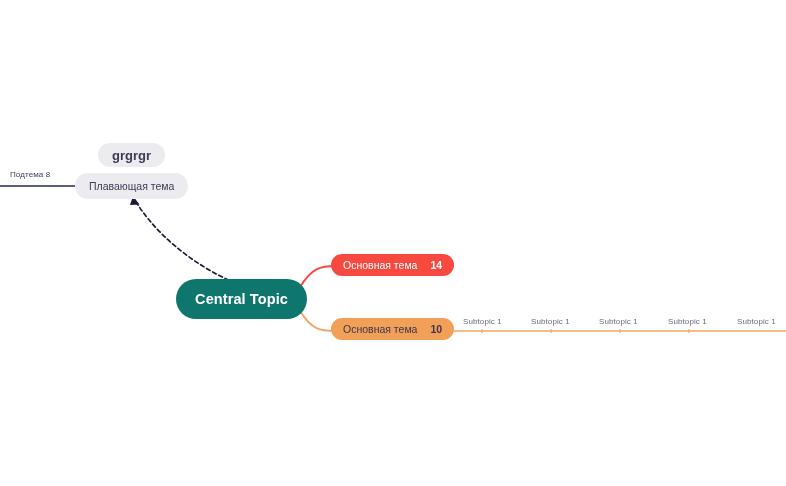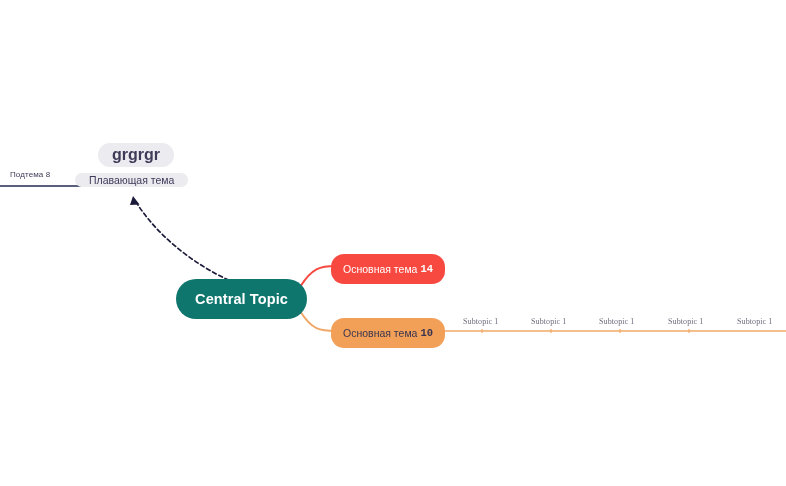--- a/index.html
+++ b/index.html
@@ -42,83 +42,81 @@
     height: 40px;
     background: #0f766e;
     border-radius: 20px;
     color: #ffffff;
     font-size: 14.5px;
     font-weight: bold;
     letter-spacing: 0.1px;
   }
   
   .main-topic {
-    height: 30px;
+    height: 22px;
     border-radius: 13px;
     color: #ffffff;
     font-size: 10.5px;
     font-weight: normal;
     padding: 0 12px;
   }
   #main-topic-14 {
     left: 331px;
     top: 254px;
     background: #f7493f;
   }
   #main-topic-15 {
     left: 331px;
     top: 318px;
     background: #f2a057;
   }
   .topic-num {
     font-weight: bold;
-    margin-left: 3px;
-    font-family: Liberation Mono, monospace;
+    margin-left: 13px;
   }
   #main-topic-15 .topic-label,
   #main-topic-15 .topic-num {
     color: #3a3550;
   }
   
   .floating-topic {
     background: #ebebf0;
     color: #3e3a57;
     font-size: 10.5px;
     border-radius: 13px;
     padding: 0 14px;
   }
   #floating-grgrgr {
     left: 98px;
     top: 143px;
     height: 24px;
     font-weight: bold;
-    font-size: 16px;
+    font-size: 13px;
   }
   #floating-plavayushchaya {
     left: 75px;
     top: 173px;
-    height: 14px;
+    height: 26px;
   }
   
   #subtopic-left-label {
     position: absolute;
     left: 10px;
     top: 170px;
     font-size: 8px;
     color: #3e3a57;
     letter-spacing: 0.1px;
   }
   
   .subtopic-right {
     position: absolute;
     top: 317px;
     font-size: 8px;
     color: #6d6a7c;
     letter-spacing: 0.1px;
-    font-family: Liberation Serif, serif;
   }
 </style>
 </head>
 <body>
 
 <div id="canvas">
 
   <svg id="edges" viewBox="0 0 786 486" xmlns="http://www.w3.org/2000/svg">
 
     <path d="M 0 186 L 80 186" stroke="#5a5f7a" stroke-width="2" fill="none" stroke-linecap="round"></path>

